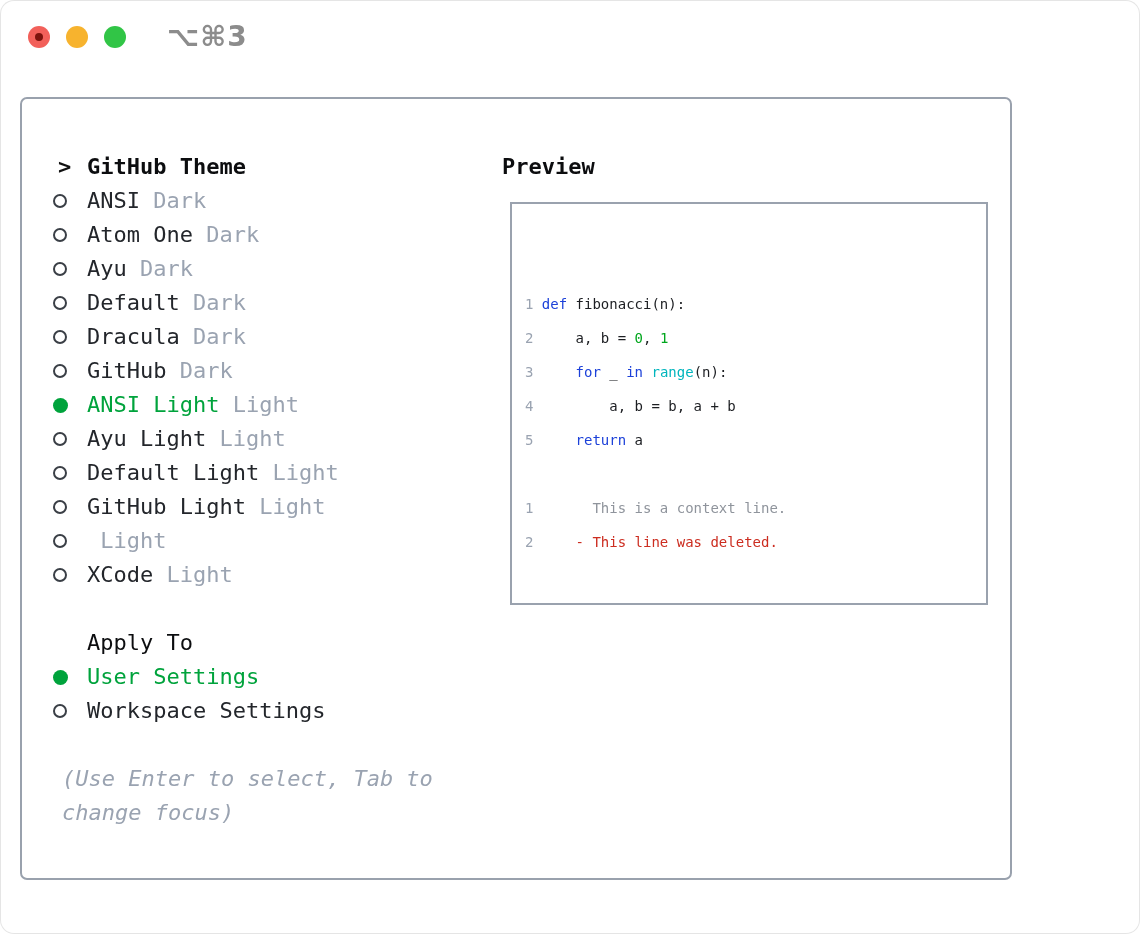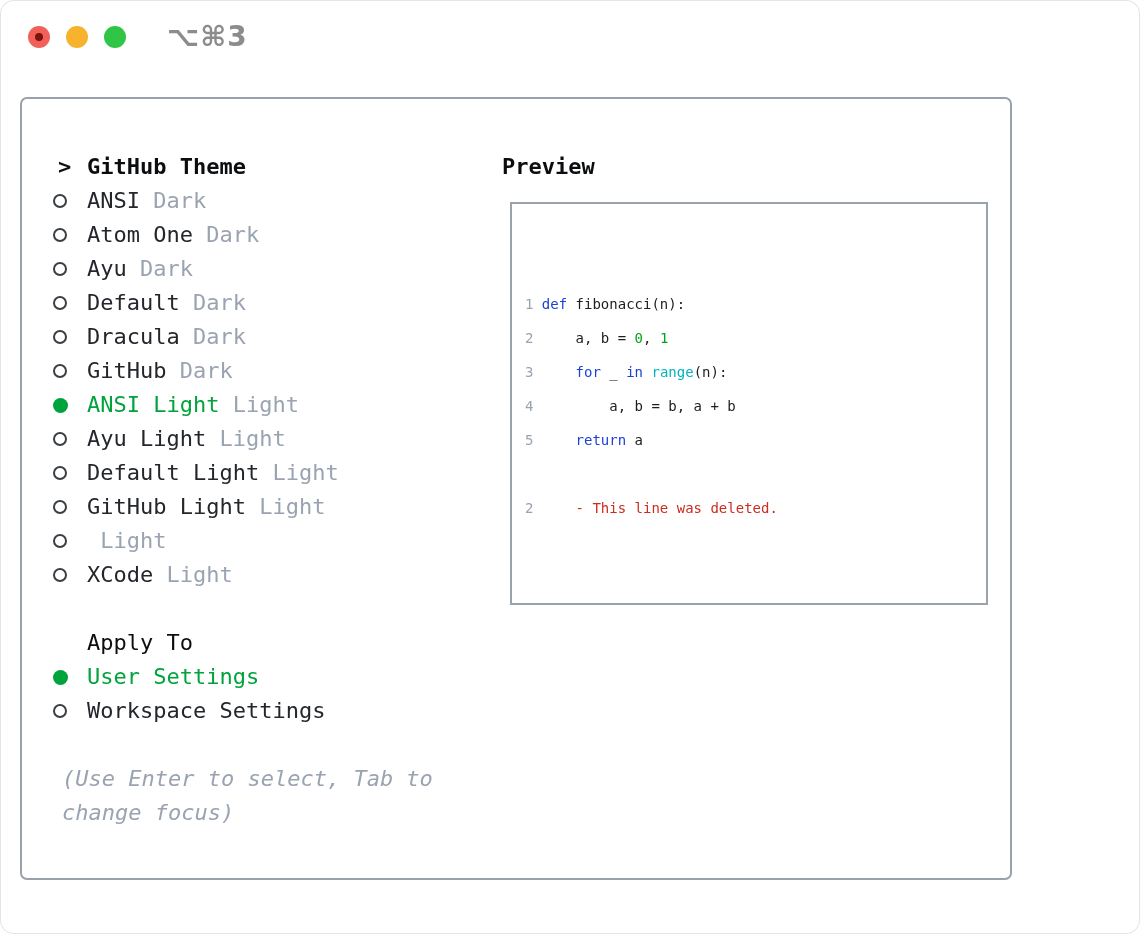--- a/index.html
+++ b/index.html
@@ -109,18 +109,19 @@
     <div class="preview-title">Preview</div>
 
     <div class="preview-box">
       <div class="code">
           <div class="code-line"><span class="ln">1</span> <span class="c-keyword">def</span><span class="c-plain"> fibonacci(n):</span></div>
           <div class="code-line"><span class="ln">2</span> <span class="c-plain">    a, b = </span><span class="c-number">0</span><span class="c-plain">, </span><span class="c-number">1</span></div>
           <div class="code-line"><span class="ln">3</span> <span class="c-plain">    </span><span class="c-keyword">for</span><span class="c-plain"> _ </span><span class="c-keyword">in</span><span class="c-plain"> </span><span class="c-builtin">range</span><span class="c-plain">(n):</span></div>
           <div class="code-line"><span class="ln">4</span> <span class="c-plain">        a, b = b, a + b</span></div>
           <div class="code-line"><span class="ln">5</span> <span class="c-plain">    </span><span class="c-keyword">return</span><span class="c-plain"> a</span></div>
           <div class="code-line"><span class="ln"></span></div>
+          <div class="code-line"><span class="ln">1</span> <span class="c-context">      This is a context line.</span></div>
           <div class="code-line"><span class="ln">2</span> <span class="c-deleted">    - This line was deleted.</span></div>
         </div>
     </div>
 
   </div>
 </div>
 
 </body></html>

